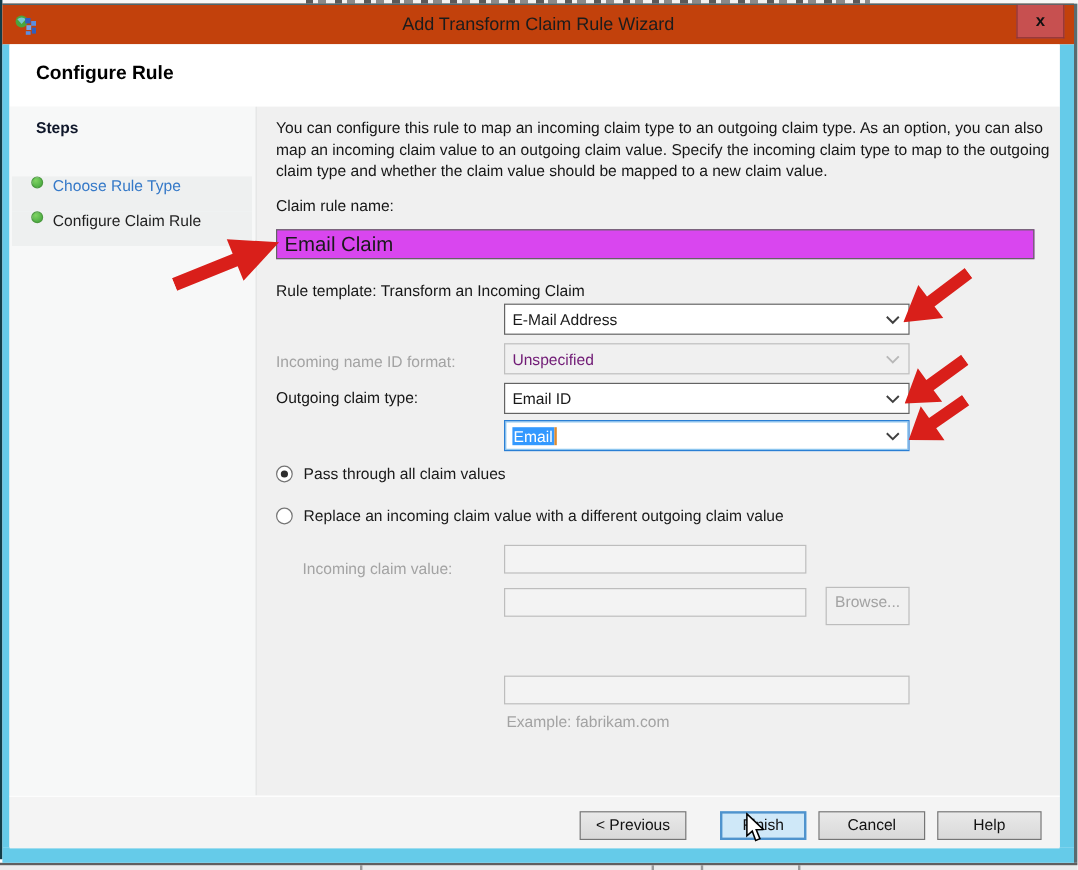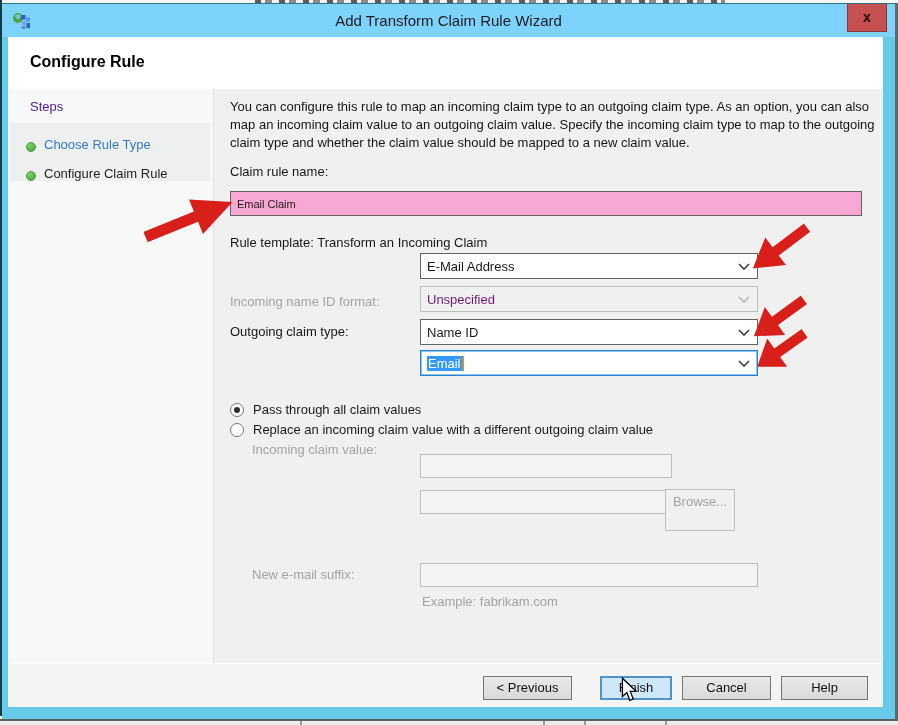--- a/index.html
+++ b/index.html
@@ -10,68 +10,68 @@
   
   .bg-top { left:0; top:0; width:898px; height:3px; background:#f7f7f7; }
   .bg-top-text { left:255px; top:0; width:470px; height:3px;
     background:repeating-linear-gradient(90deg,#5a5a5a 0 6px,#f2f2f2 6px 10px,#8a8a8a 10px 17px,#f2f2f2 17px 24px); }
   .bg-bottom { left:0; top:719px; width:898px; height:6px; background:#ececec; border-top:2px solid #5f5f5f; }
   .bg-bottom .vline { position:absolute; top:0; width:2px; height:6px; background:#9a9a9a; }
 
   
   .frame-left  { left:0; top:3; width:2px; height:716px; background:#123c47; }
   .frame-right { left:895px; top:3px; width:3px; height:716px; background:#5a6b70; }
-  .titlebar { left:2px; top:3px; width:893px; height:34px; background:#7dd3fc; border-top:1px solid #2e7288; display:flex; align-items:center; }
+  .titlebar { left:2px; top:3px; width:893px; height:34px; background:#c2410c; border-top:1px solid #2e7288; display:flex; align-items:center; }
   .title-text { position:absolute; left:0; right:0; text-align:center; font-size:15px; color:#1c1c1c; }
   .app-icon { position:absolute; left:10px; top:7px; width:20px; height:20px; }
   .close-btn { position:absolute; right:8px; top:0px; width:40px; height:28px; background:#c75050; border:1px solid #8e3535; border-top:none; color:#111; font-weight:bold; font-size:14px; text-align:center; line-height:27px; cursor:pointer; }
   .border-left-cyan { left:2px; top:37px; width:6px; height:669px; background:#65cbe9; }
   .border-right-cyan { left:883px; top:37px; width:12px; height:669px; background:#65cbe9; }
   .border-bottom-cyan { left:2px; top:706px; width:893px; height:13px; background:#65cbe9; }
 
   .dlg-body { left:8px; top:37px; width:875px; height:669px; background:#f0f0f0; }
   .page-header { left:8px; top:37px; width:875px; height:52px; background:#ffffff; }
   .page-header .h { position:absolute; left:22px; top:16px; font-size:16px; font-weight:bold; color:#000; }
 
   
   .sidebar { left:8px; top:89px; width:206px; height:574px; background:#f7f8f8; border-right:1px solid #e0e0e0; }
-  .steps-heading { position:absolute; left:22px; top:10px; font-weight:normal; color:#4c1d95; }
-  .step-row { position:absolute; left:2px; width:200px; height:29px; background:#eef0f0; display:flex; align-items:flex-end; }
+  .steps-heading { position:absolute; left:22px; top:10px; font-weight:bold; color:#0f172a; }
+  .step-row { position:absolute; left:2px; width:200px; height:29px; background:#eef0f0; display:flex; align-items:flex-start;margin-top:24px; }
   .step-row.r0 { top:34px; }
   .step-row.r1 { top:63px; }
   .bullet { width:10px; height:10px; border-radius:50%; background:radial-gradient(circle at 35% 30%, #7fd463, #3fa33a); border:1px solid #4b9a3f; margin-left:16px; margin-right:8px; flex:none; }
   .step-link { color:#3579c8; }
   .step-current { color:#1f1f1f; }
 
   
   .content { left:214px; top:89px; width:669px; height:574px; background:#f0f0f0; }
   .desc { position:absolute; left:16px; top:9px; width:650px; line-height:1.38; color:#161616; }
   .lbl { color:#161616; line-height:26px; white-space:nowrap; }
   .lbl-disabled { color:#a3a3a3; line-height:26px; white-space:nowrap; }
 
   .claim-name-label { position:absolute; left:16px; top:70px; }
-  .claim-name-input { position:absolute; left:16px; top:102px; width:632px; height:25px; border:1px solid #636363; background:#f9a8d4; font-family:"Liberation Sans",sans-serif; font-size:11px; padding:0 6px; color:#1a1a1a; }
+  .claim-name-input { position:absolute; left:16px; top:102px; width:632px; height:25px; border:1px solid #636363; background:#d946ef; font-family:"Liberation Sans",sans-serif; font-size:17px; padding:0 6px; color:#1a1a1a; }
   .rule-template { position:absolute; left:16px; top:141px; }
 
   .row-label { position:absolute; left:16px; }
   .row-label-ind { position:absolute; left:38px; }
   .combo { position:absolute; left:206px; width:338px; height:26px; background:#fff; border:1px solid #636363; display:flex; align-items:center; padding:0 6px; cursor:default; }
   .combo .chev { position:absolute; right:7px; top:9px; }
   .combo.disabled { background:#f0f0f0; border-color:#bfbfbf; color:#701a75; }
   .combo.focused { border:1px solid #2a7fd4; box-shadow:inset 0 0 0 1px #8cc5ef; }
   .sel-text { background:#3399ff; color:#fff; padding:0 1px; }
   .caret { display:inline-block; width:2px; height:15px; background:#e08a2d; vertical-align:middle; margin-left:0px; }
 
   .radio-row { position:absolute; left:16px; display:flex; align-items:center; cursor:default; }
   .radio { width:14px; height:14px; border-radius:50%; background:#fff; border:1px solid #747474; margin-right:9px; flex:none; position:relative; }
   .radio.checked::after { content:""; position:absolute; left:3px; top:3px; width:6px; height:6px; border-radius:50%; background:#2e2e2e; }
 
   .val-input { position:absolute; left:206px; width:252px; height:24px; background:#f3f3f3; border:1px solid #bdbdbd; }
   .suffix-input { position:absolute; left:206px; width:338px; height:24px; background:#f3f3f3; border:1px solid #bdbdbd; }
-  .browse-btn { position:absolute; left:451px; width:70px; height:42px; background:#f0f0f0; border:1px solid #bdbdbd; color:#a3a3a3; font-size:13px; text-align:center; line-height:24px; }
+  .browse-btn { position:absolute; left:474px; width:70px; height:32px; background:#f0f0f0; border:1px solid #bdbdbd; color:#a3a3a3; font-size:13px; text-align:center; line-height:24px; }
   .example { position:absolute; left:208px; top:505px; color:#a3a3a3; }
 
   
   .footer { left:8px; top:663px; width:875px; height:44px; background:#f4f4f4; border-top:1px solid #ffffff; }
   .btn { position:absolute; top:12px; height:24px; background:linear-gradient(#e9e9e9,#d9d9d9); border:1px solid #757575; font-family:"Liberation Sans",sans-serif; font-size:13px; color:#111; text-align:center; line-height:22px; cursor:pointer; }
   .btn-prev { left:475px; width:89px; }
   .btn-finish { left:592px; width:72px; background:#cfe8f8; border:2px solid #4f93cd; line-height:20px; }
   .btn-cancel { left:674px; width:89px; }
   .btn-help { left:773px; width:87px; }
 
@@ -146,51 +146,50 @@
   <div class="row-label lbl-disabled" style="top:200px">Incoming name ID format:</div>
   <div class="combo disabled" style="top:197px">
     <span>Unspecified</span>
     <svg class="chev" width="12" height="8" viewBox="0 0 12 8">
         <path d="M1 1 L6 6 L11 1" fill="none" stroke="#b8b8b8" stroke-width="1.6"></path>
       </svg>
   </div>
 
   <div class="row-label lbl" style="top:230px">Outgoing claim type:</div>
   <div class="combo" style="top:230px">
-    <span>Name ID</span>
+    <span>Email ID</span>
     <svg class="chev" width="12" height="8" viewBox="0 0 12 8">
         <path d="M1 1 L6 6 L11 1" fill="none" stroke="#404040" stroke-width="1.6"></path>
       </svg>
   </div>
 
   <div class="combo focused" style="top:261px">
     <span class="sel-text">Email</span>
       <span class="caret"></span>
     <svg class="chev" width="12" height="8" viewBox="0 0 12 8">
         <path d="M1 1 L6 6 L11 1" fill="none" stroke="#404040" stroke-width="1.6"></path>
       </svg>
   </div>
 
-  <div class="radio-row" style="top:313px">
+  <div class="radio-row" style="top:298px">
     <span class="radio checked"></span>
     <span>Pass through all claim values</span>
   </div>
   <div class="radio-row" style="top:333px">
     <span class="radio"></span>
     <span>Replace an incoming claim value with a different outgoing claim value</span>
   </div>
 
-  <div class="row-label-ind lbl-disabled" style="top:348px">Incoming claim value:</div>
+  <div class="row-label-ind lbl-disabled" style="top:372px">Incoming claim value:</div>
   <input class="val-input" style="top: 365px;" type="text" disabled="" value="">
 
   <input class="val-input" style="top: 401px;" type="text" disabled="" value="">
   <div class="browse-btn" style="top:400px">Browse...</div>
 
 
-  <div class="row-label-ind lbl-disabled" style="top:473px">New e-mail suffix:</div>
   <input class="suffix-input" style="top: 474px;" type="text" disabled="" value="">
   <div class="example">Example: fabrikam.com</div>
 </div>
 
 <div class="abs footer">
   <button class="btn btn-prev">&lt; Previous</button>
   <button class="btn btn-finish">Finish</button>
   <button class="btn btn-cancel">Cancel</button>
   <button class="btn btn-help">Help</button>
 </div>

